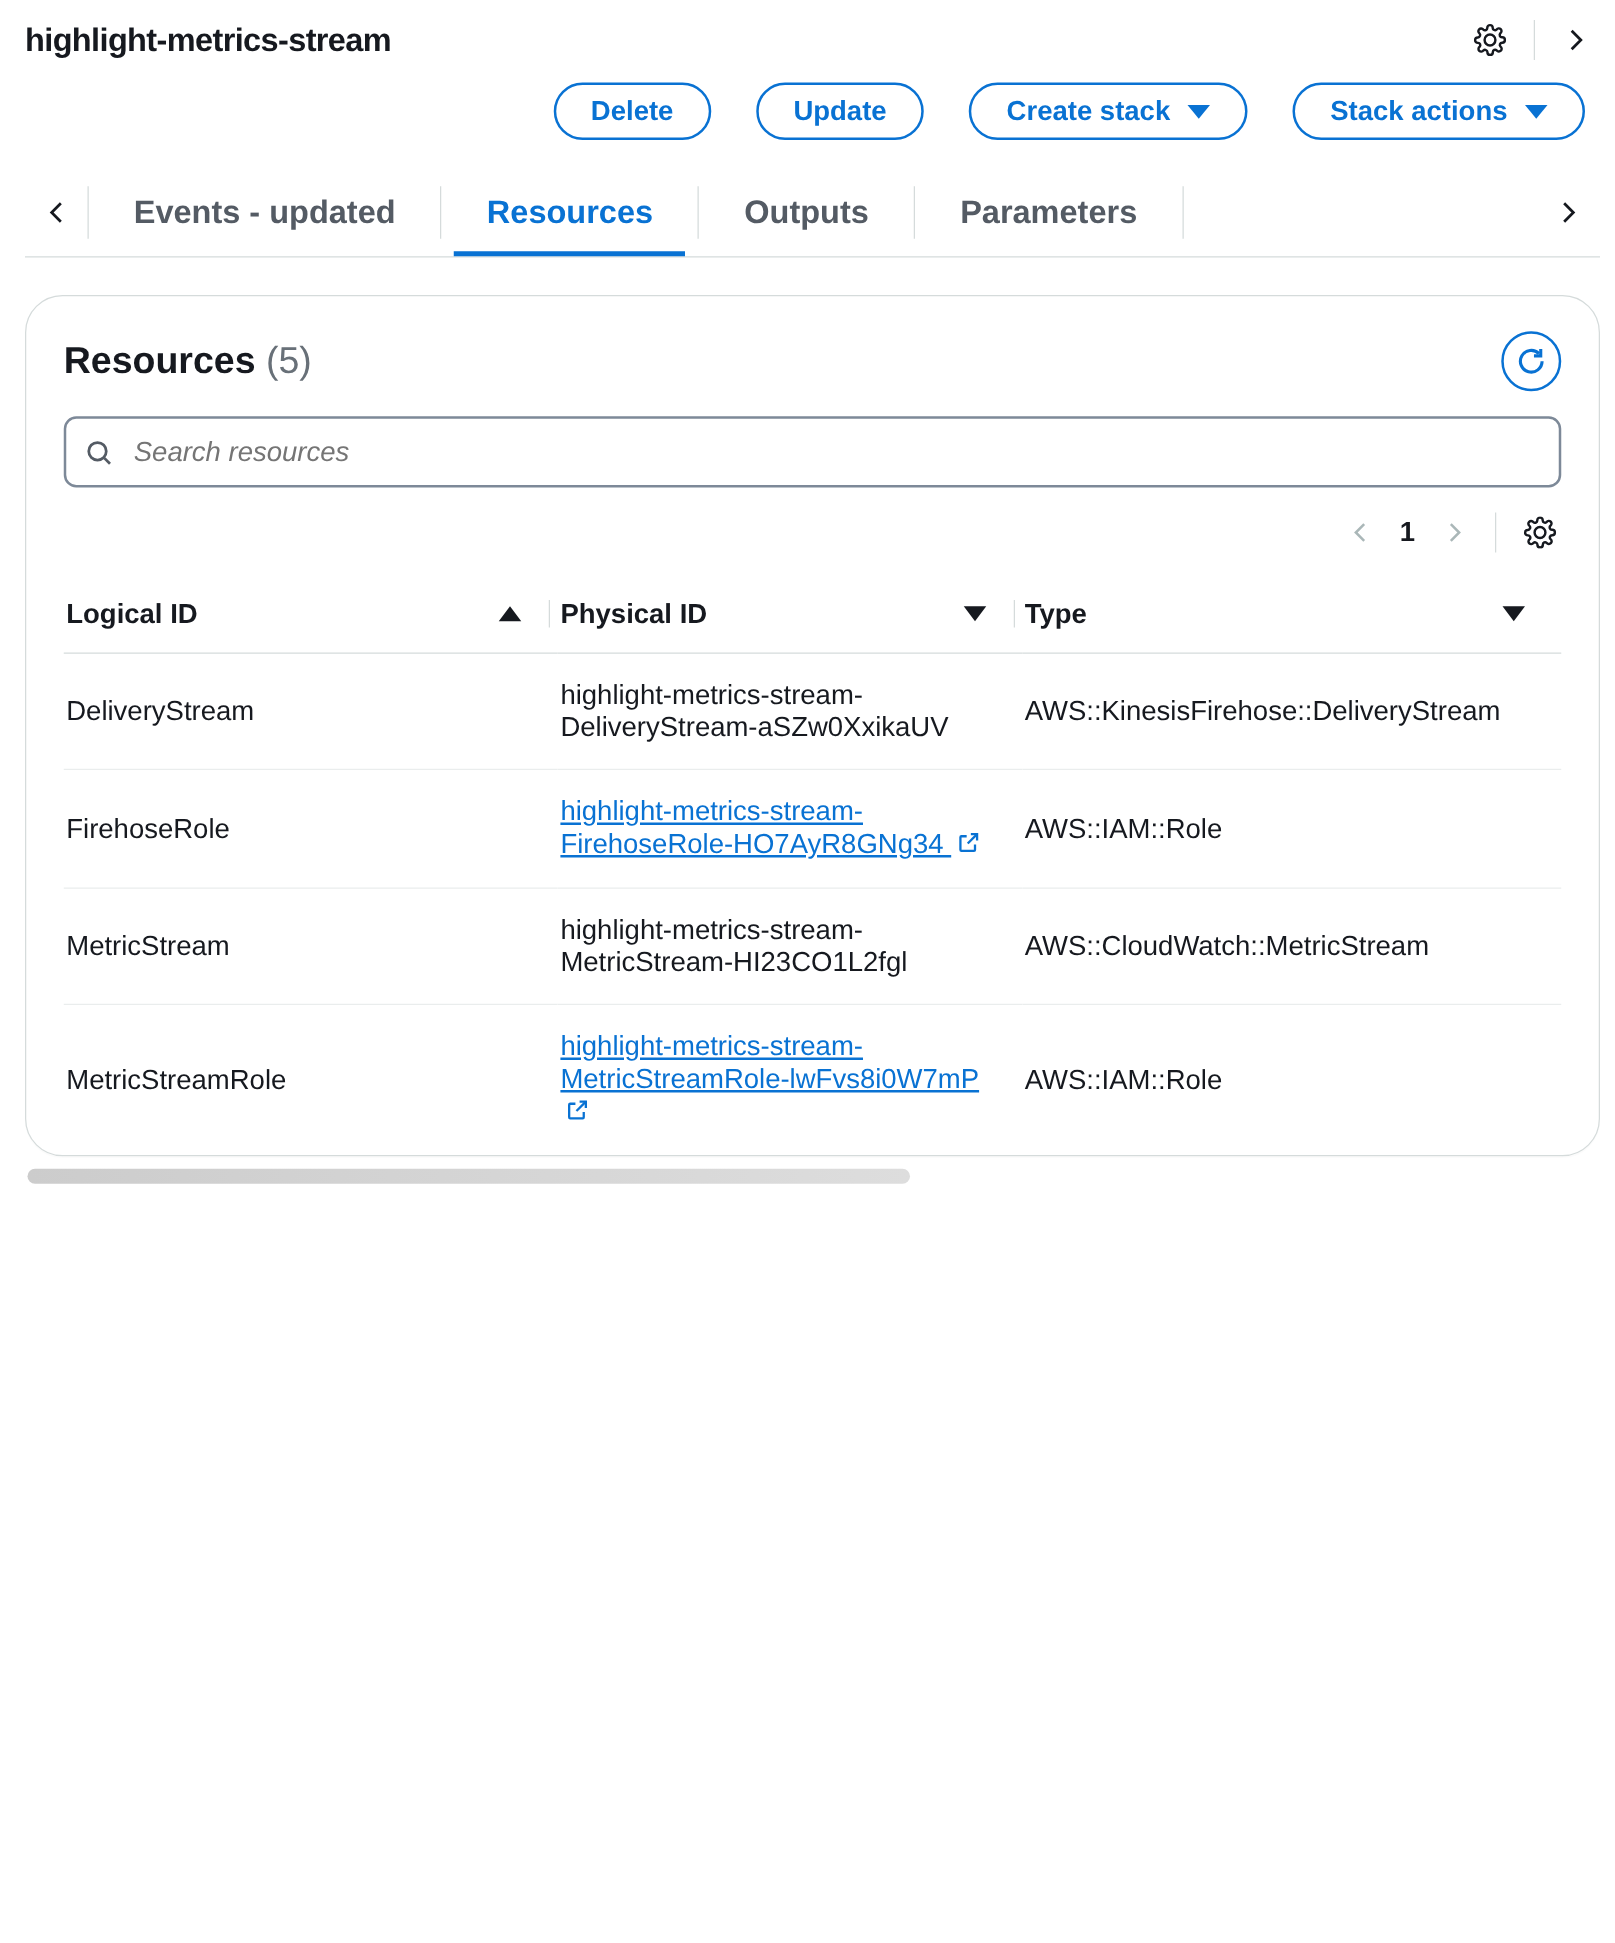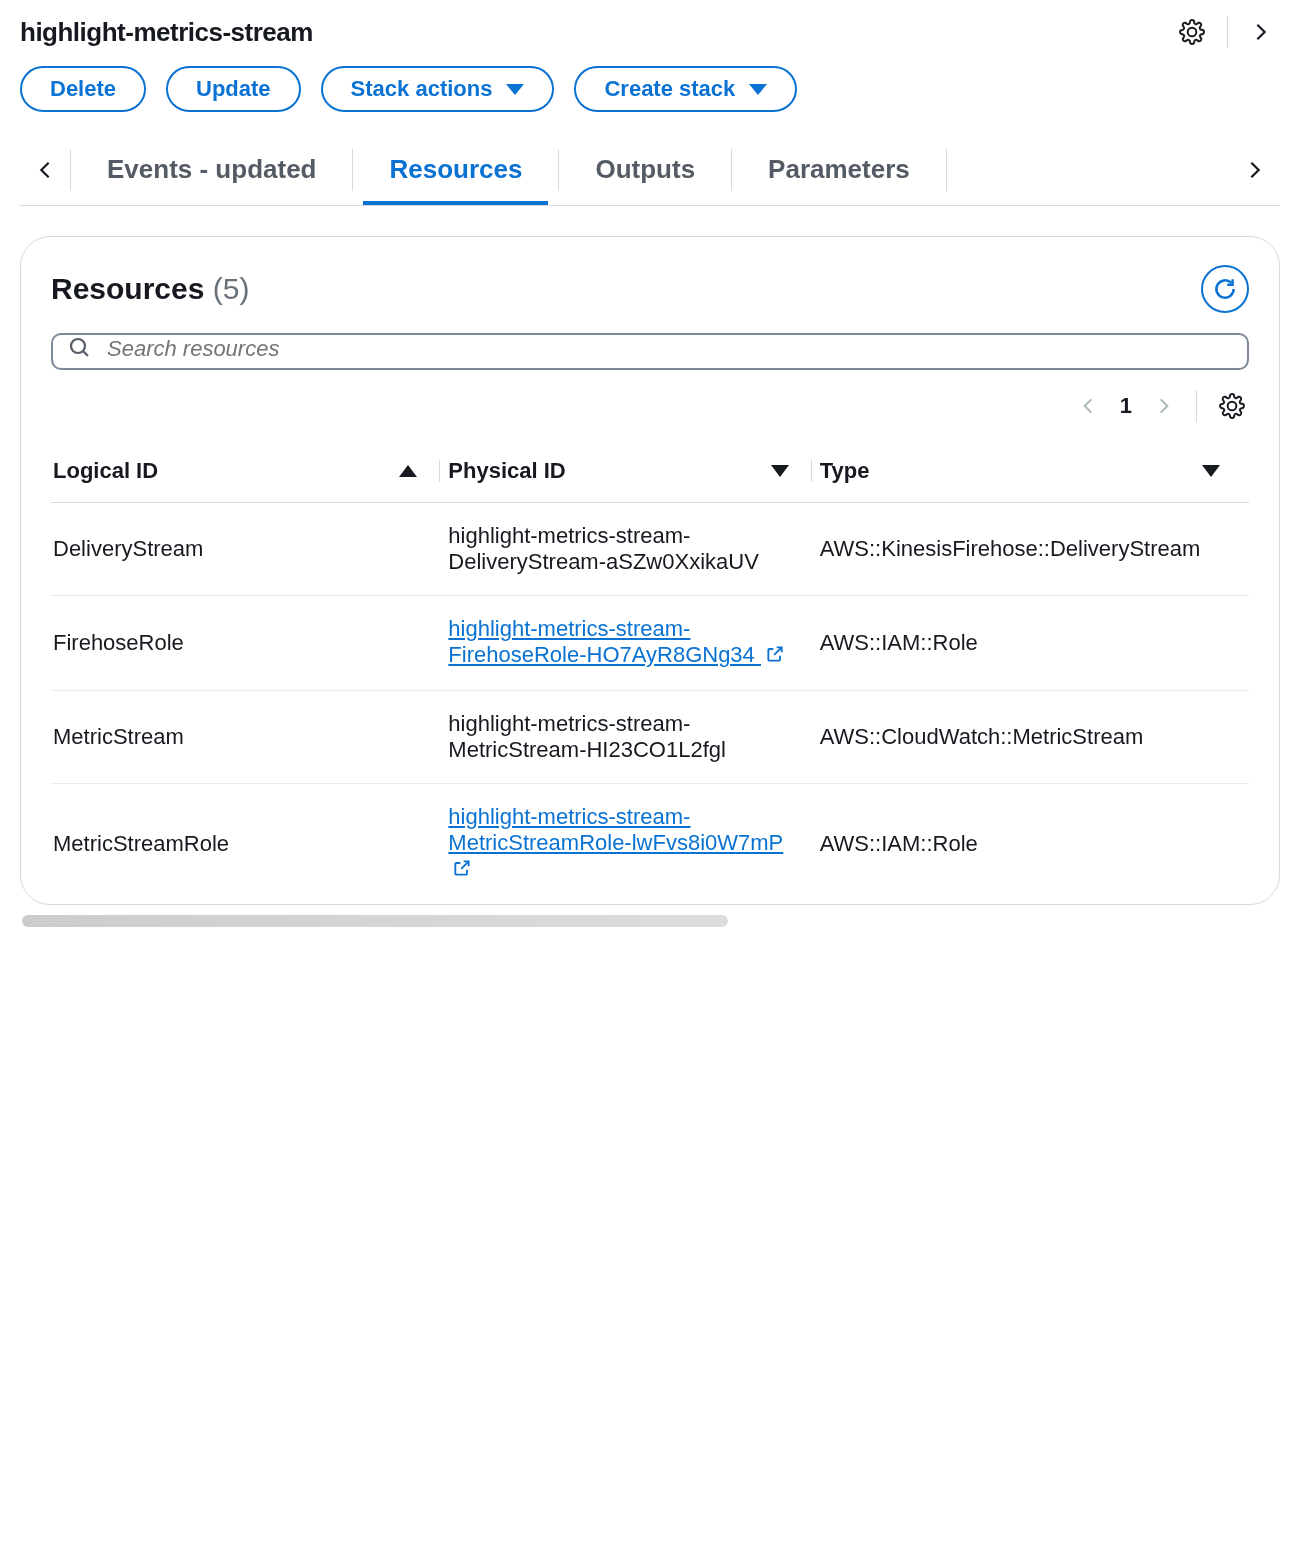--- a/index.html
+++ b/index.html
@@ -37,21 +37,22 @@
   .icon-btn {
     display: inline-flex;
     align-items: center;
     justify-content: center;
     cursor: pointer;
   }
   .gear-svg { width: 26px; height: 26px; }
   .chev-svg { width: 22px; height: 22px; }
   .actions-row {
     display: flex;
-    gap: 20px;
+    gap: 36px;
+    justify-content: flex-end;
     margin-bottom: 22px;
     padding-right: 12px;
   }
   .pill-btn {
     border: 2.5px solid #0972d3;
     border-radius: 999px;
     color: #0972d3;
     background: #fff;
     font-size: 22px;
     font-weight: 700;
@@ -135,24 +136,24 @@
     width: 48px; height: 48px;
     border: 2.5px solid #0972d3;
     border-radius: 50%;
     display: flex;
     align-items: center;
     justify-content: center;
     cursor: pointer;
   }
   .search-wrap {
     display: flex;
-    align-items: flex-start;
+    align-items: center;
     border: 2px solid #7d8998;
     border-radius: 10px;
-    height: 37px;
+    height: 57px;
     padding: 0 14px;
     gap: 14px;
     margin-bottom: 20px;
   }
   .search-input {
     flex: 1;
     border: none;
     outline: none;
     font-size: 22px;
     font-style: italic;
@@ -283,25 +284,25 @@
 </div>
 
 <div class="actions-row">
   <button class="pill-btn">
       <span>Delete</span>
     </button>
   <button class="pill-btn">
       <span>Update</span>
     </button>
   <button class="pill-btn">
-    <span>Stack actions</span>
+    <span>Create stack</span>
     <span class="caret-down"></span>
   </button>
   <button class="pill-btn">
-    <span>Create stack</span>
+    <span>Stack actions</span>
     <span class="caret-down"></span>
   </button>
 </div>
 
 <div class="tabs-row">
   <div class="tab-scroll-btn" style="color:#16191f">
     <svg class="chev-svg" viewBox="0 0 24 24">
         <use href="#chev-left"></use>
       </svg>
   </div>

